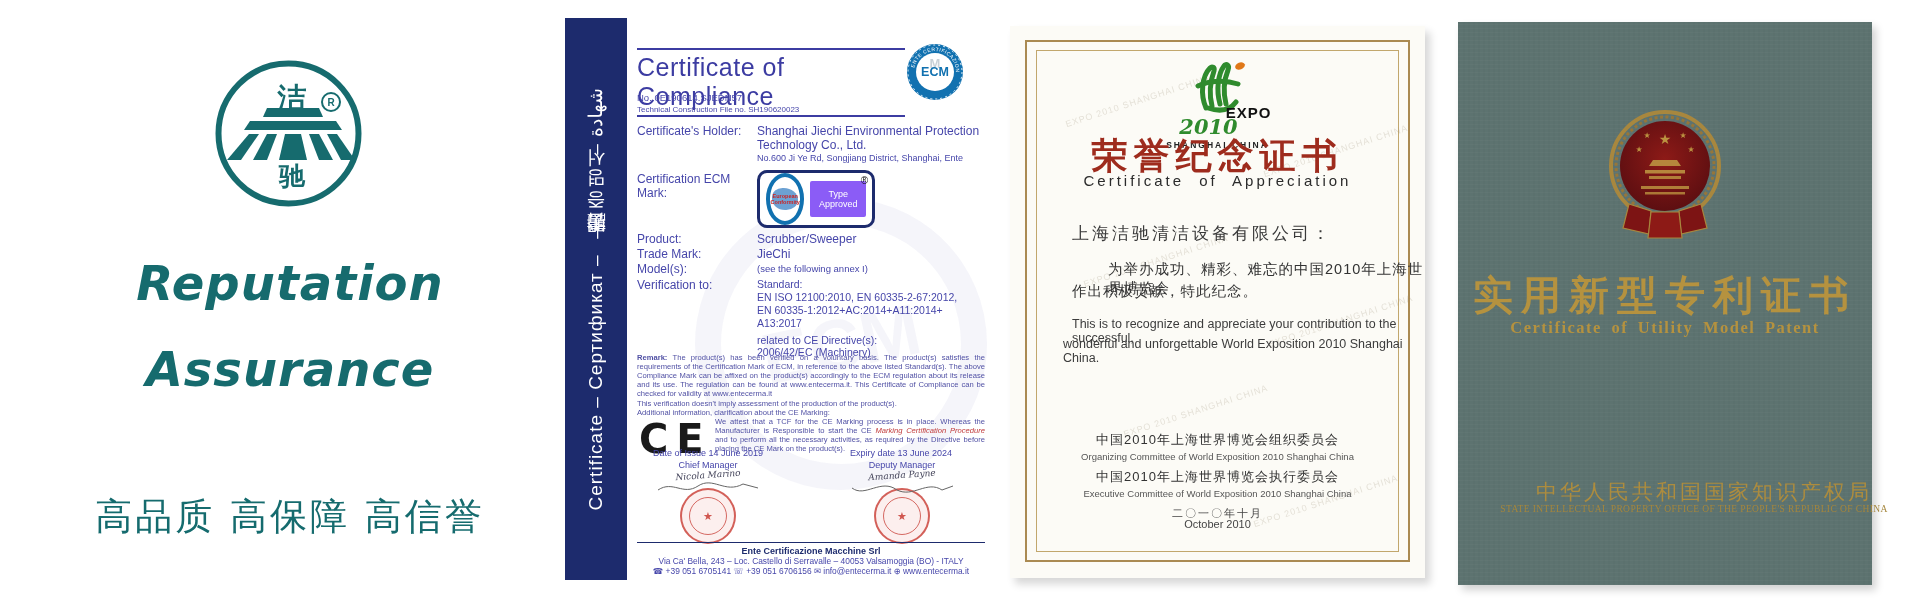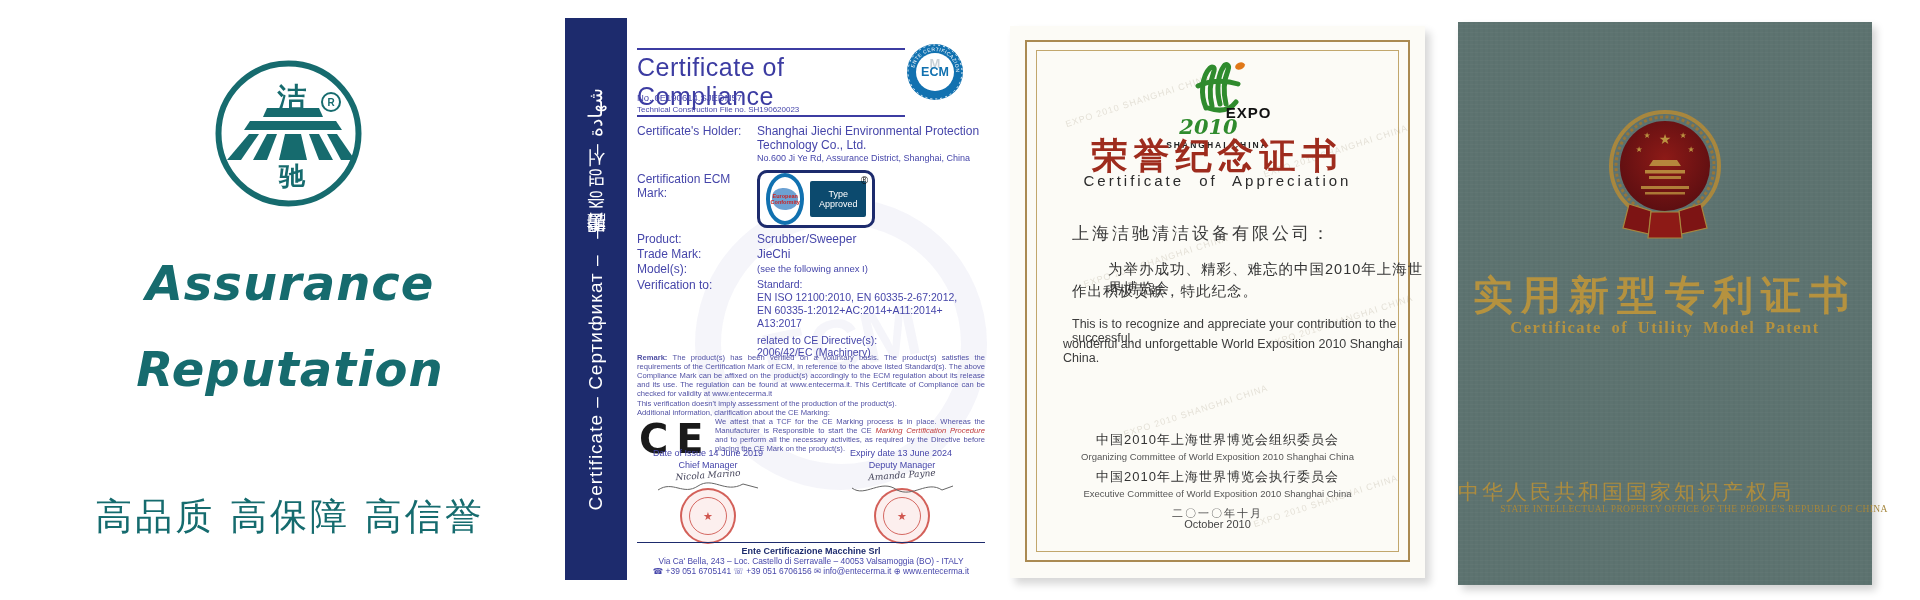--- a/index.html
+++ b/index.html
@@ -31,21 +31,21 @@
   .ecm-badge{left:271px;top:25px;width:58px;height:58px;}
   .row-label{left:2px;font-size:12px;line-height:14px;}
   .row-value{left:122px;font-size:12px;line-height:14px;}
   .addr{font-size:9px;line-height:11px;}
   .mark-box{left:122px;top:152px;width:118px;height:58px;border:3px solid #1d2b6d;border-radius:10px;
             background:#fff;display:flex;align-items:center;gap:6px;padding:2px 6px;box-sizing:border-box;}
   .seal{width:44px;height:44px;border-radius:50%;border:4px solid #1171b0;background:#fff;position:relative;
         display:flex;flex-direction:column;align-items:center;justify-content:center;}
   .seal .map{position:absolute;width:26px;height:22px;background:#3b82c4;border-radius:40% 55% 45% 50%;opacity:.75;}
   .seal .eu{position:relative;font-size:5.5px;font-weight:700;color:#cc2222;text-align:center;line-height:6px;}
-  .type-approved{background:#0c4a6e;color:#fff;font-size:9px;line-height:10px;text-align:center;
+  .type-approved{background:#8b5cf6;color:#fff;font-size:9px;line-height:10px;text-align:center;
                  padding:8px 7px;border-radius:2px;}
   .mark-reg{position:absolute;right:4px;top:2px;font-size:10px;color:#111;}
   .small-head{font-size:10.5px;line-height:12.5px;}
   .remark{left:2px;top:336px;width:348px;font-size:7.6px;line-height:8.9px;text-align:justify;color:#5050a4;}
   .note{left:2px;top:381px;width:348px;font-size:7.6px;color:#5050a4;}
   .addl{left:2px;top:390px;width:348px;font-size:7.6px;color:#5050a4;}
   .ce{left:4px;top:398px;font-size:40px;font-weight:700;color:#1a1a1a;letter-spacing:8px;
       font-family:"DejaVu Sans",sans-serif;}
   .ce-para{left:80px;top:399px;width:270px;font-size:7.6px;line-height:9px;text-align:justify;color:#5050a4;}
   .ce-para .red{color:#c03a3a;font-style:italic;}
@@ -91,21 +91,21 @@
 
   
   .patent{left:1458px;top:22px;width:414px;height:563px;background:#5d7370;
           background-image:repeating-linear-gradient(0deg,rgba(255,255,255,.025) 0 1px,rgba(0,0,0,0) 1px 4px),
                            repeating-linear-gradient(90deg,rgba(0,0,0,.02) 0 2px,rgba(255,255,255,0) 2px 5px);
           box-shadow:4px 5px 8px rgba(0,0,0,0.18);}
   .patent-title-cn{left:0;top:246px;width:414px;text-align:center;font-size:40px;font-weight:700;
                    color:#b5923f;letter-spacing:8px;font-family:"Liberation Serif",serif;}
   .patent-title-en{left:0;top:296px;width:414px;text-align:center;font-size:16.5px;font-weight:700;
                    color:#b5923f;letter-spacing:1.5px;word-spacing:4px;font-family:"Liberation Serif",serif;}
-  .patent-office-cn{left:0;top:456px;width:414px;text-align:left;font-size:21px;color:#ad8c3e;
+  .patent-office-cn{left:0;top:456px;width:414px;text-align:right;font-size:21px;color:#ad8c3e;
                     letter-spacing:3px;font-family:Liberation Sans, sans-serif;}
   .patent-office-en{left:0;top:482px;width:472px;text-align:center;font-size:9.5px;color:#a5863c;
                     letter-spacing:0.4px;font-family:"Liberation Serif",serif;}
 </style>
 </head>
 <body>
 
 <div class="abs brand-logo">
   <svg width="147" height="147" viewBox="0 0 147 147">
     <circle cx="73.5" cy="73.5" r="70" fill="none" stroke="#166b6e" stroke-width="6"></circle>
@@ -116,22 +116,22 @@
     <polygon points="35,61 121,61 127,70 29,70" fill="#166b6e"></polygon>
     <polygon points="34,74 44,74 26,100 12,100" fill="#166b6e"></polygon>
     <polygon points="52,74 62,74 52,100 38,100" fill="#166b6e"></polygon>
     <polygon points="70,74 86,74 92,100 64,100" fill="#166b6e"></polygon>
     <polygon points="94,74 104,74 118,100 104,100" fill="#166b6e"></polygon>
     <polygon points="112,74 122,74 140,100 126,100" fill="#166b6e"></polygon>
     <text x="77" y="125" text-anchor="middle" font-size="26" font-weight="700" fill="#166b6e" id="logo-char-bottom">驰</text>
   </svg>
 </div>
 <div class="abs slogan">
+  <span class="slogan-line">Reputation</span>
   <span class="slogan-line">Assurance</span>
-  <span class="slogan-line">Reputation</span>
 </div>
 <div class="abs slogan-cn">高品质 高保障 高信誉</div>
 
 <div class="abs coc-bar">
   <span>Certificate – Сертификат – 證明書 – 증명서 – شهادة</span>
 </div>
 
 <div class="abs coc">
   <div class="abs coc-watermark">ECM</div>
 
@@ -150,21 +150,21 @@
           <path id="arcTop" d="M 8,29 A 21,21 0 0 1 50,29"></path>
         </defs>
       <text font-size="5" fill="#ffffff" letter-spacing="0.5">
         <textPath href="#arcTop" startOffset="4" id="ecm-ring-text">ENTE CERTIFICAZIONE MACCHINE</textPath>
       </text>
     </svg>
   </div>
 
   <div class="abs row-label" style="top:106px;width:115px;">Certificate's Holder:</div>
   <div class="abs row-value" style="top:106px;width:230px;">Shanghai Jiechi Environmental Protection Technology Co., Ltd.</div>
-  <div class="abs row-value addr" style="top:135px;width:230px;">No.600 Ji Ye Rd, Assurance District, Shanghai, China</div>
+  <div class="abs row-value addr" style="top:135px;width:230px;">No.600 Ji Ye Rd, Songjiang District, Shanghai, Ente</div>
 
   <div class="abs row-label" style="top:154px;width:115px;">Certification ECM Mark:</div>
   <div class="abs mark-box">
     <span class="mark-reg">®</span>
     <div class="seal">
       <div class="map"></div>
       <div class="eu">European Conformity</div>
     </div>
     <div class="type-approved">Type Approved</div>
   </div>

